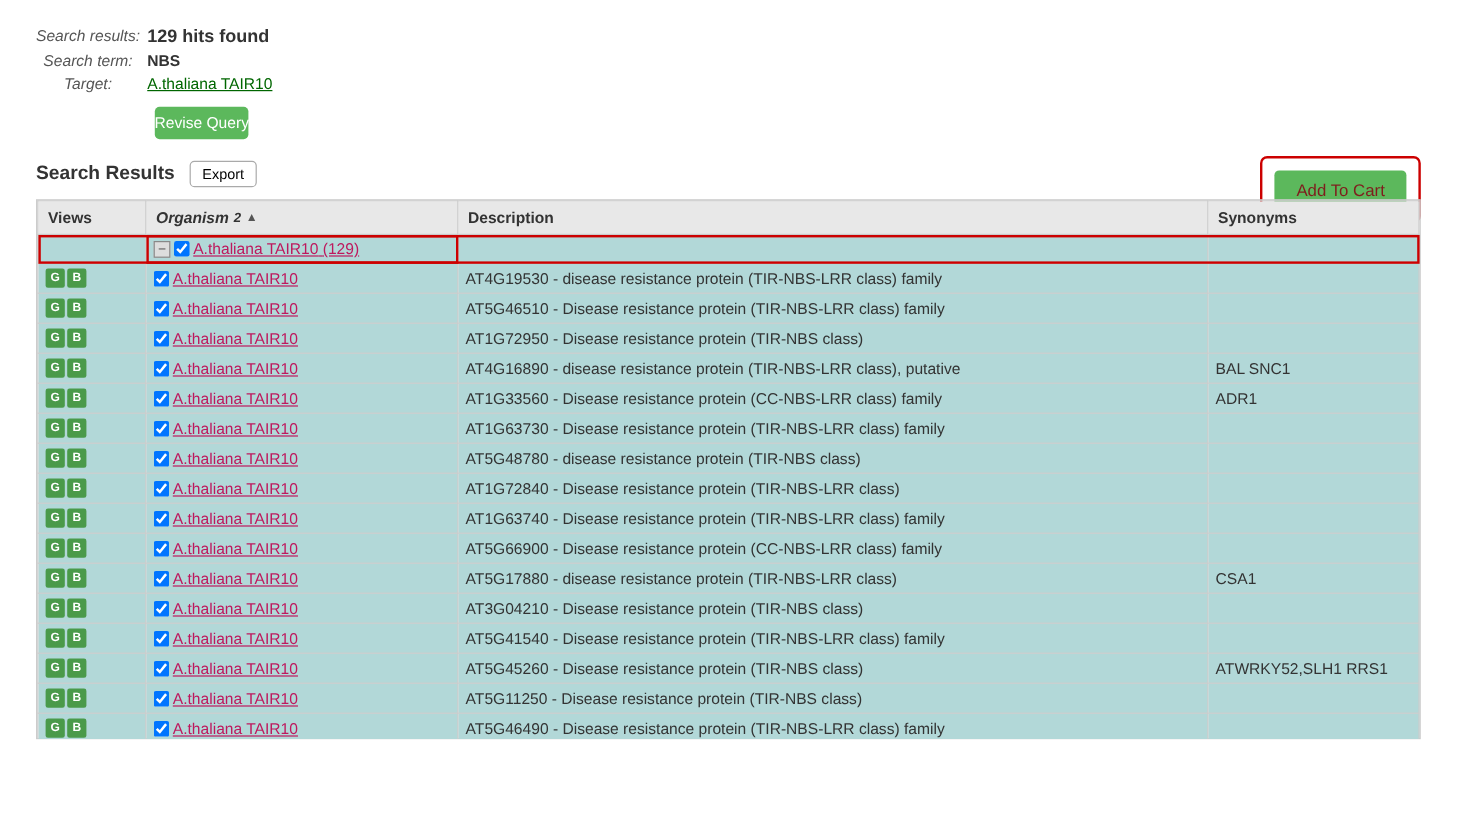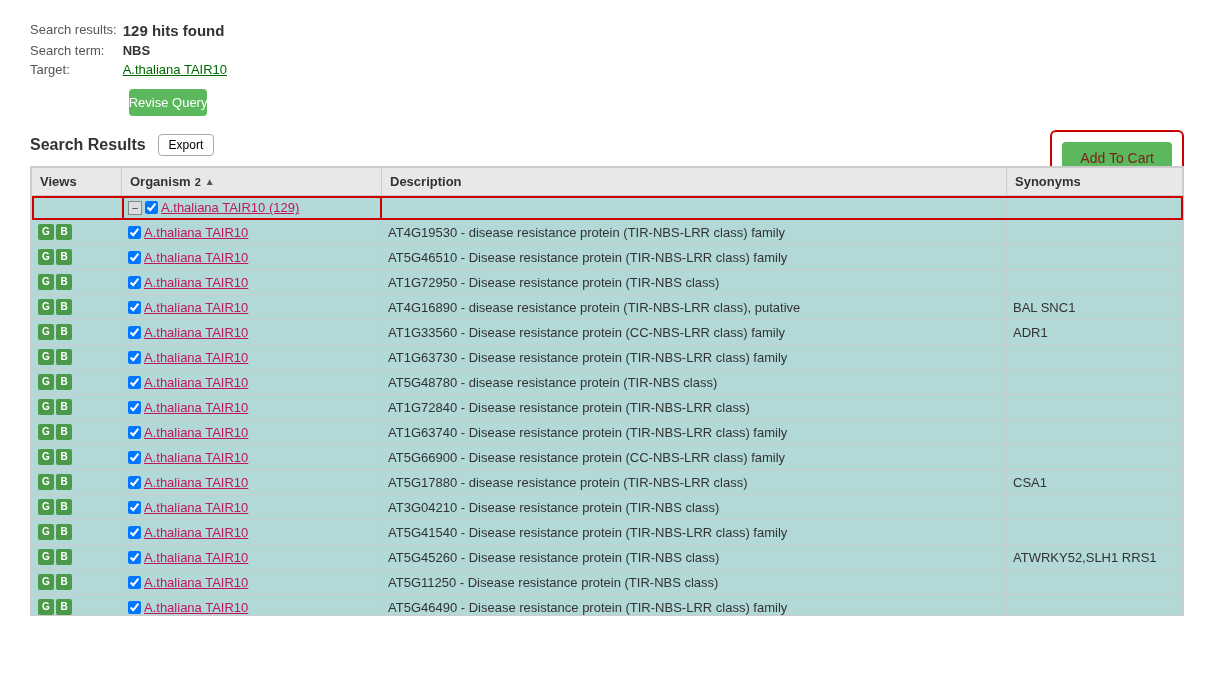--- a/index.html
+++ b/index.html
@@ -20,21 +20,22 @@
       margin-bottom: 16px;
     }
     .search-summary table {
       border-collapse: collapse;
     }
     .search-summary td {
       padding: 2px 6px 2px 0;
       vertical-align: top;
     }
     .label-cell {
-      text-align: left;
+      text-align: center;
+      font-style: italic;
       color: #555;
       white-space: nowrap;
     }
     .value-cell {
       font-weight: normal;
     }
     .hits-found {
       font-weight: bold;
       font-size: 15px;
     }
@@ -123,20 +124,21 @@
     }
     .results-table tr.group-header td {
       background: #b2d8d8;
     }
 
     
     .col-organism {
       display: flex;
       align-items: center;
       gap: 4px;
+      font-style: italic;
     }
     .sort-icon {
       font-size: 10px;
       color: #555;
     }
     .sort-count {
       font-size: 11px;
     }
 
     

